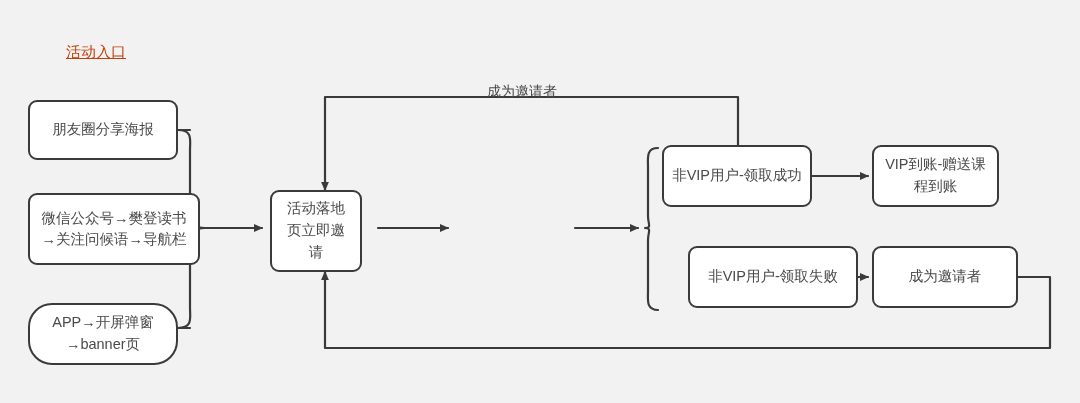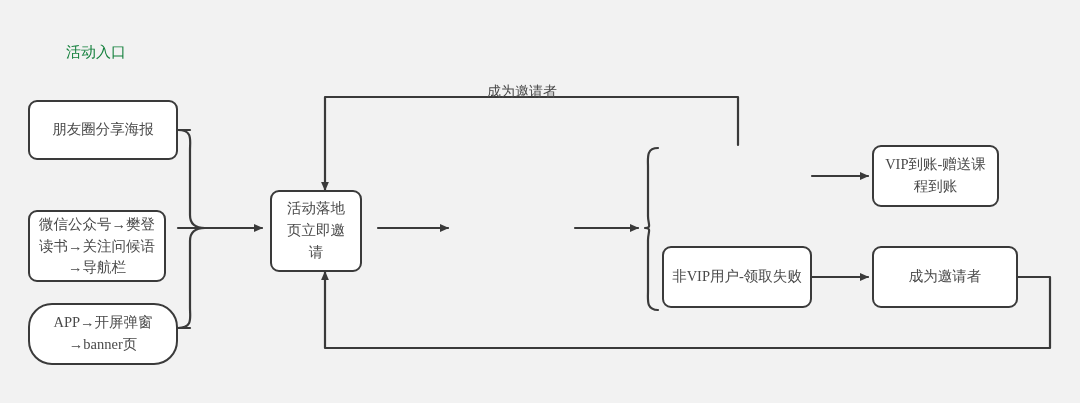--- a/index.html
+++ b/index.html
@@ -36,27 +36,27 @@
     border-radius: 9px;
     display: flex;
     align-items: center;
     justify-content: center;
     text-align: center;
     font-size: 14.5px;
     line-height: 1.5;
     color: #4a4a4a;
     padding: 16px 8px;
     white-space: pre-line;
-    font-family: Liberation Serif, serif;
   }
   .section-title {
     position: absolute;
     font-size: 15px;
-    color: #15803d;
+    color: #c2410c;
     white-space: nowrap;
+    text-decoration: underline;
   }
   .edge-label {
     position: absolute;
     font-size: 14px;
     color: #4a4a4a;
     white-space: nowrap;
   }
 </style>
 </head>
 <body>
@@ -99,29 +99,30 @@
       <path d="M738,145 L738,97 L325,97 L325,190" marker-end="url(#arrowhead)"></path>
 
       <path d="M1018,277 L1050,277 L1050,348 L325,348 L325,272" marker-end="url(#arrowhead)"></path>
     </g>
   </svg>
 
   <div class="section-title" style="left:66px; top:43px;">活动入口</div>
 
   <div class="node" style="left:28px; top:100px; width:150px; height:60px;">朋友圈分享海报</div>
 
-  <div class="node" style="left:28px; top:210px; width:138px; height:72px; line-height:1.45;">微信公众号→樊登读书→关注问候语→导航栏</div>
+  <div class="node" style="left:28px; top:193px; width:172px; height:72px; line-height:1.45;">微信公众号→樊登读书→关注问候语→导航栏</div>
 
   <div class="node" style="left:28px; top:303px; width:150px; height:62px;border-radius:24px;">APP→开屏弹窗→banner页</div>
 
   <div class="node" style="left:270px; top:190px; width:92px; height:82px;">活动落地页立即邀请</div>
 
 
+  <div class="node" style="left:662px; top:145px; width:150px; height:62px;">非VIP用户-领取成功</div>
 
-  <div class="node" style="left:662px; top:246px; width:150px; height:62px;">非VIP用户-领取失败</div>
+  <div class="node" style="left:688px; top:246px; width:170px; height:62px;">非VIP用户-领取失败</div>
 
   <div class="node" style="left:872px; top:145px; width:127px; height:62px;">VIP到账-赠送课程到账</div>
 
   <div class="node" style="left:872px; top:246px; width:146px; height:62px;">成为邀请者</div>
 
   <div class="edge-label" style="left:487px; top:83px;">成为邀请者</div>
 
 </div>
 
 </body></html>

